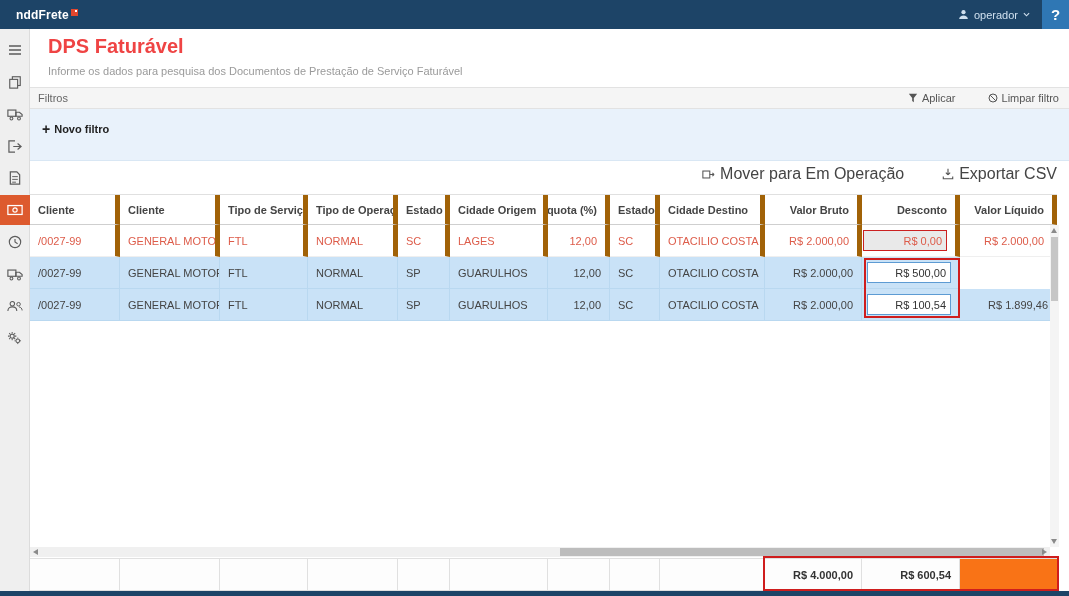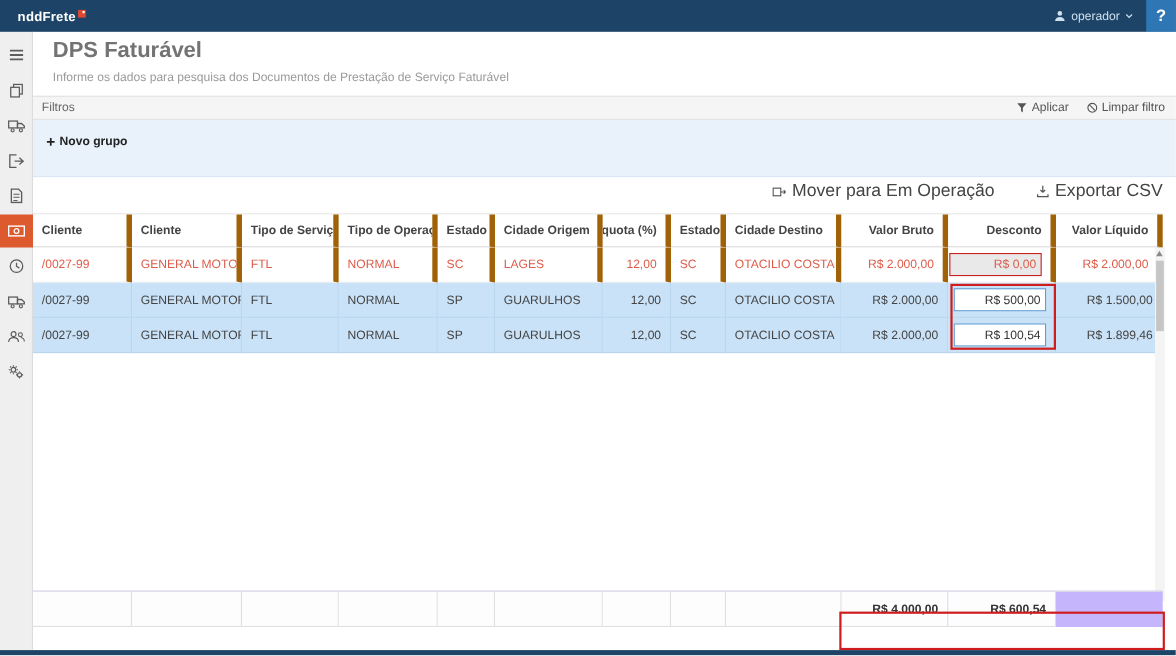--- a/index.html
+++ b/index.html
@@ -16,26 +16,26 @@
   .user-chip { display:flex; align-items:center; gap:5px; color:#cfe0ef; font-size:11px; padding:4px 12px; height:100%; cursor:pointer; }
   .help-btn { width:27px; height:29px; background:#2f77b4; color:#fff; font-size:15px; font-weight:bold; display:flex; align-items:center; justify-content:center; cursor:pointer; }
 
   
   .sidebar { position:absolute; left:0; top:29px; width:30px; height:562px; background:#efefef; border-right:1px solid #dcdcdc; display:flex; flex-direction:column; align-items:center; padding-top:6px; }
   .side-item { width:30px; height:30px; display:flex; align-items:center; justify-content:center; cursor:pointer; margin-bottom:2px; }
   .side-item.active { background:#dd5a2e; }
 
   
   .main { position:absolute; left:30px; top:29px; width:1039px; height:562px; background:#fff; }
-  .page-title { position:absolute; left:18px; top:6px; font-size:20px; color:#737373; }
+  .page-title { position:absolute; left:18px; top:6px; font-size:20px; color:#ef4444; }
   .page-subtitle { position:absolute; left:18px; top:36px; font-size:11px; color:#9a9a9a; }
 
   .filter-bar { position:absolute; left:0; top:58px; width:1039px; height:22px; background:#f5f5f5; border-top:1px solid #e2e2e2; border-bottom:1px solid #e2e2e2; display:flex; align-items:center; font-size:11px; color:#666; }
   .filter-bar .fb-title { margin-left:8px; }
-  .fb-links { margin-left:auto; display:flex; gap:16px; margin-right:10px; }
+  .fb-links { margin-left:auto; display:flex; gap:32px; margin-right:10px; }
   .fb-link { display:flex; align-items:center; gap:4px; color:#555; cursor:pointer; }
 
   .group-panel { position:absolute; left:0; top:80px; width:1039px; height:52px; background:#e9f2fb; border-bottom:1px solid #d9e7f4; }
   .new-group { position:absolute; left:12px; top:12px; display:flex; align-items:center; gap:4px; font-size:11px; font-weight:bold; color:#222; cursor:pointer; }
   .new-group .plus { font-size:14px; }
 
   .actions-row { position:absolute; right:12px; top:136px; display:flex; gap:38px; font-size:16px; color:#444; }
   .action-link { display:flex; align-items:center; gap:5px; cursor:pointer; }
 
   
@@ -59,21 +59,21 @@
   .vthumb { position:absolute; left:1px; top:12px; width:7px; height:64px; background:#c6c6c6; }
   .arrow { width:0; height:0; position:absolute; }
   .vscroll .up { left:1px; top:3px; border-left:3.5px solid transparent; border-right:3.5px solid transparent; border-bottom:5px solid #8a8a8a; }
   .vscroll .down { left:1px; bottom:3px; border-left:3.5px solid transparent; border-right:3.5px solid transparent; border-top:5px solid #8a8a8a; }
   .hscroll { position:absolute; left:0; top:518px; width:1020px; height:10px; background:#f0f0f0; }
   .hthumb { position:absolute; left:530px; top:1px; width:484px; height:8px; background:#bdbdbd; }
   .hscroll .left { left:3px; top:2px; border-top:3.5px solid transparent; border-bottom:3.5px solid transparent; border-right:5px solid #8a8a8a; }
   .hscroll .right { right:3px; top:2px; border-top:3.5px solid transparent; border-bottom:3.5px solid transparent; border-left:5px solid #8a8a8a; }
 
   
-  .summary { position:absolute; left:0; top:508px; width:1027px; height:33px; display:flex; background:#c4b5fd; border-top:1px solid #e0e0e0; }
+  .summary { position:absolute; left:0; top:529px; width:1027px; height:33px; display:flex; background:#f97316; border-top:1px solid #e0e0e0; }
   .summary .cell { height:32px; border-bottom:1px solid #e0e0e0; border-right:1px solid #e0e0e0; font-weight:bold; color:#333; background:#fdfdfd; }
 
   
   .ann { position:absolute; border:2px solid #cf1d1d; pointer-events:none; }
   .ann-rows { left:834px; top:229px; width:96px; height:60px; }
   .ann-summary { left:733px; top:527px; width:296px; height:35px; }
 
   .bottom-strip { position:absolute; left:0; top:591px; width:1069px; height:5px; background:#1d4467; }
   .icon { display:inline-flex; align-items:center; justify-content:center; }
 </style>
@@ -200,21 +200,21 @@
               </svg>
           </span>
           <span>Limpar filtro</span>
         </span>
       </div>
     </div>
 
     <div class="group-panel">
       <span class="new-group">
         <span class="plus">+</span>
-        <span>Novo grupo</span>
+        <span>Novo filtro</span>
       </span>
     </div>
 
     <div class="actions-row">
       <span class="action-link">
         <span class="icon">
           <svg width="13" height="11" viewBox="0 0 15 12">
               <rect x="1" y="2" width="8" height="8" fill="none" stroke="#555" stroke-width="1.2"></rect>
               <path d="M9 6h5m0 0l-2-2m2 2l-2 2" fill="none" stroke="#555" stroke-width="1.2"></path>
             </svg>
@@ -272,21 +272,20 @@
         <div class="cell co3">NORMAL</div>
         <div class="cell co4">SP</div>
         <div class="cell co5">GUARULHOS</div>
         <div class="cell co6 num">12,00</div>
         <div class="cell co7">SC</div>
         <div class="cell co8">OTACILIO COSTA</div>
         <div class="cell co9 num">R$ 2.000,00</div>
         <div class="cell co10 num">
           <input class="desc-input" value="R$ 500,00" style="">
         </div>
-        <div class="cell co11 num">R$ 1.500,00</div>
       </div>
 
       <div class="g-row body-row r-selected">
         <div class="cell co0">/0027-99</div>
         <div class="cell co1">GENERAL MOTORS ...</div>
         <div class="cell co2">FTL</div>
         <div class="cell co3">NORMAL</div>
         <div class="cell co4">SP</div>
         <div class="cell co5">GUARULHOS</div>
         <div class="cell co6 num">12,00</div>

